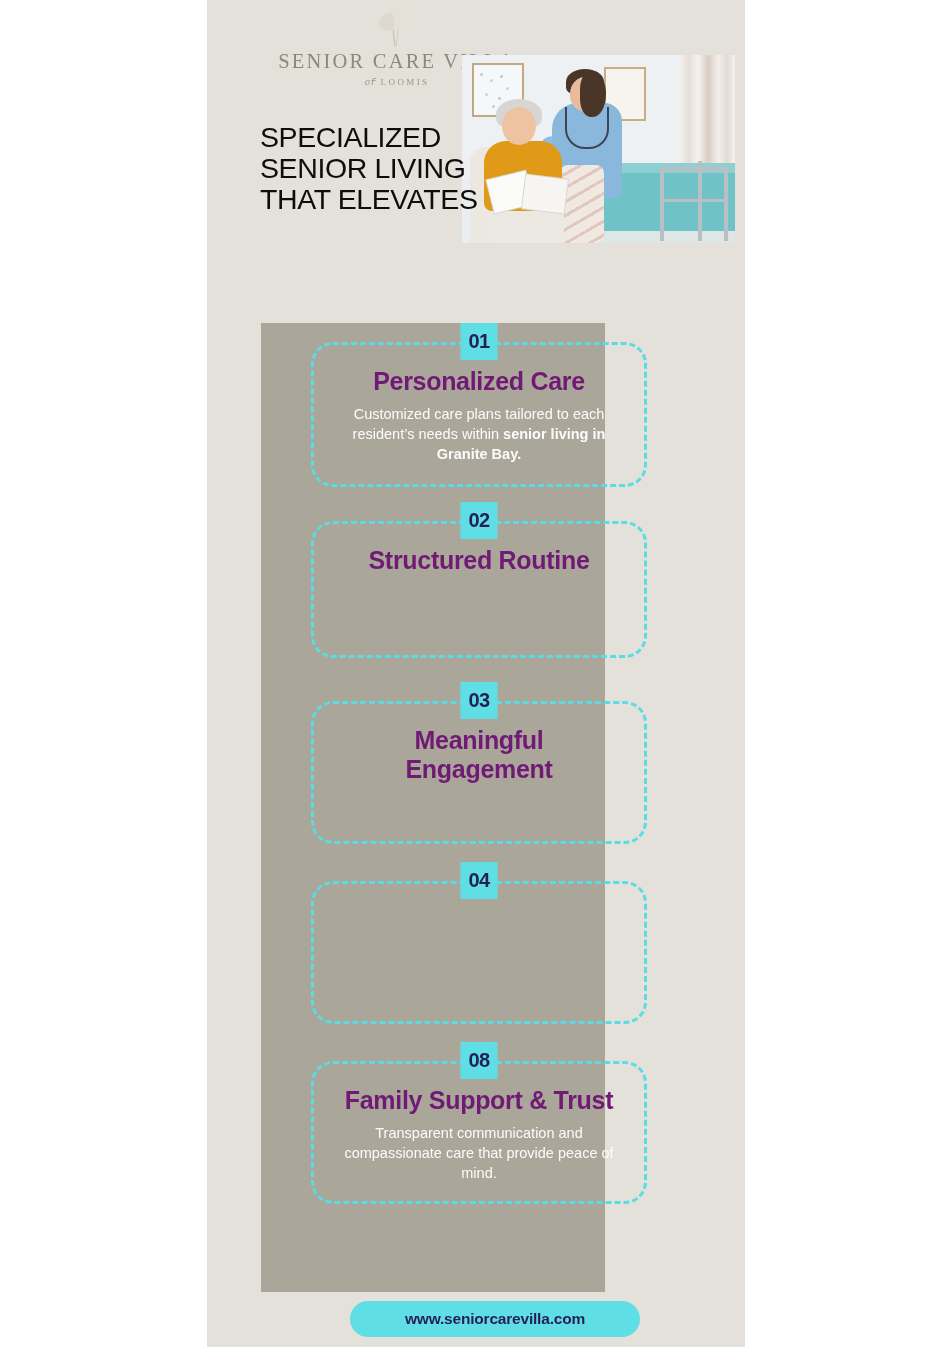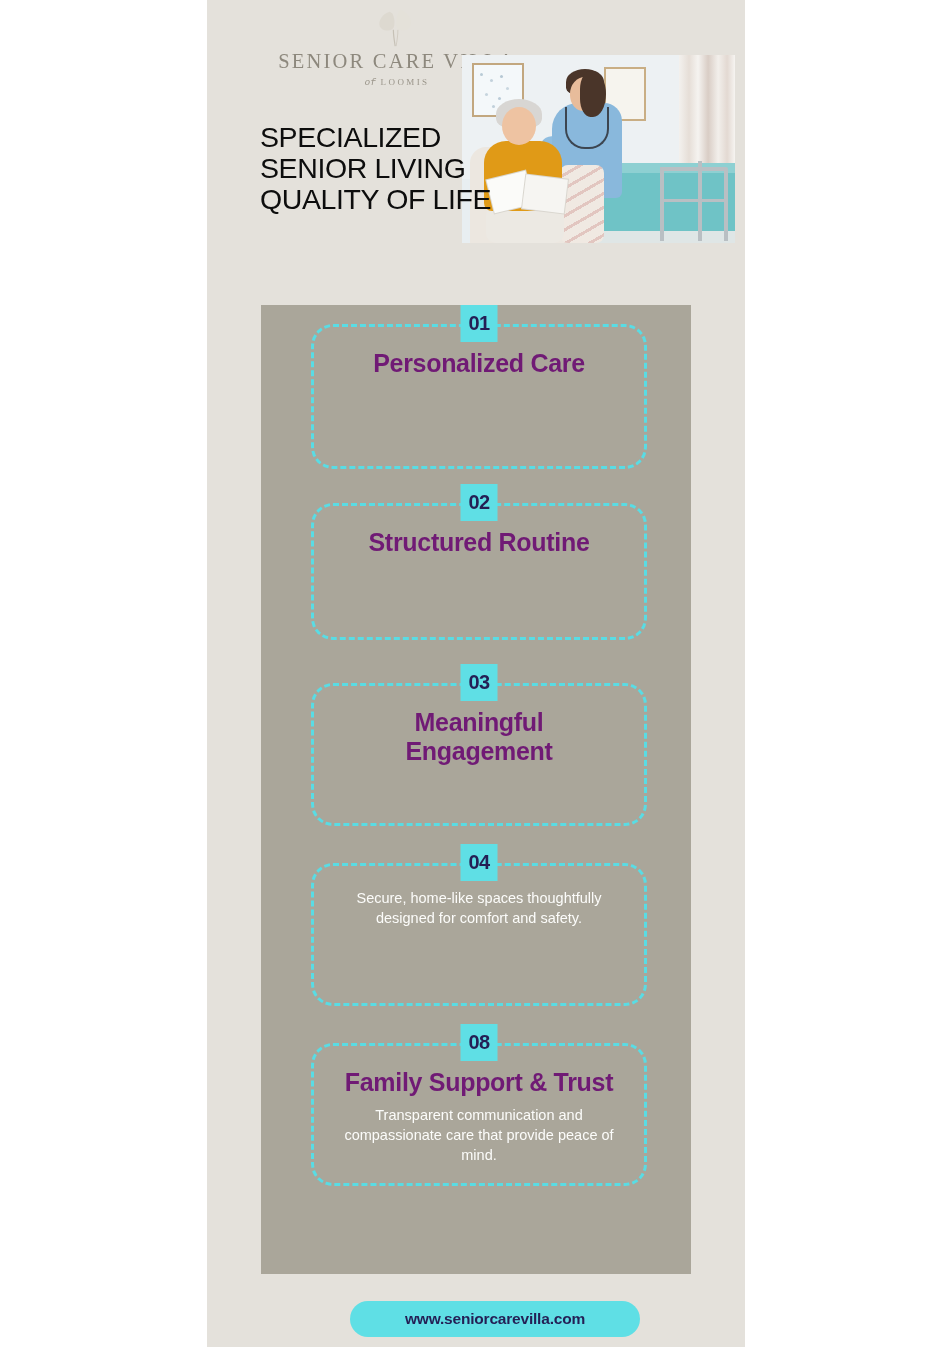--- a/index.html
+++ b/index.html
@@ -120,22 +120,22 @@
     color: #0d0d0d;
     font-family: "Liberation Sans", sans-serif;
     text-transform: uppercase;
   }
   #headline div { white-space: nowrap; }
 
   
   #panel {
     position: absolute;
     left: 54px;
-    top: 305px;
-    width: 430px;
+    top: 323px;
+    width: 344px;
     height: 969px;
     background: #aaa69a;
   }
 
   
   .card-wrap {
     position: absolute;
     left: 50px;
     width: 336px;
   }
@@ -254,47 +254,47 @@
         <b class="ph-w2"></b>
         <b class="ph-w3"></b>
       <b class="ph-w4"></b>
         <b class="ph-w5"></b>
     </div>
   </div>
 
   <div id="headline">
     <div>SPECIALIZED</div>
     <div>SENIOR LIVING</div>
-    <div>QUALITY OF LIFE</div>
+    <div>THAT ELEVATES</div>
   </div>
 
   <div id="panel">
     <div id="cards-host">
         <div class="card-wrap" style="top: 0px;">
           <div class="badge">01</div>
           <div class="card" style="min-height: 145px;">
             <h3 class="card-title">Personalized Care</h3>
+            <p class="card-body"><span>Customized care plans tailored to each resident’s needs within </span><b>senior living in Granite Bay.</b></p>
           </div>
         </div>
         <div class="card-wrap" style="top: 179px;">
           <div class="badge">02</div>
           <div class="card" style="min-height: 137px;">
             <h3 class="card-title">Structured Routine</h3>
           </div>
         </div>
         <div class="card-wrap" style="top: 359px;">
           <div class="badge">03</div>
           <div class="card" style="min-height: 143px;">
             <h3 class="card-title">Meaningful Engagement</h3>
           </div>
         </div>
         <div class="card-wrap" style="top: 539px;">
           <div class="badge">04</div>
           <div class="card" style="min-height: 143px;">
-            <p class="card-body"><span>Secure, home-like spaces thoughtfully designed for comfort and safety.</span></p>
           </div>
         </div>
         <div class="card-wrap" style="top: 719px;">
           <div class="badge">08</div>
           <div class="card" style="min-height: 143px;">
             <h3 class="card-title">Family Support &amp; Trust</h3>
             <p class="card-body"><span>Transparent communication and compassionate care that provide peace of mind.</span></p>
           </div>
         </div>
       </div>

